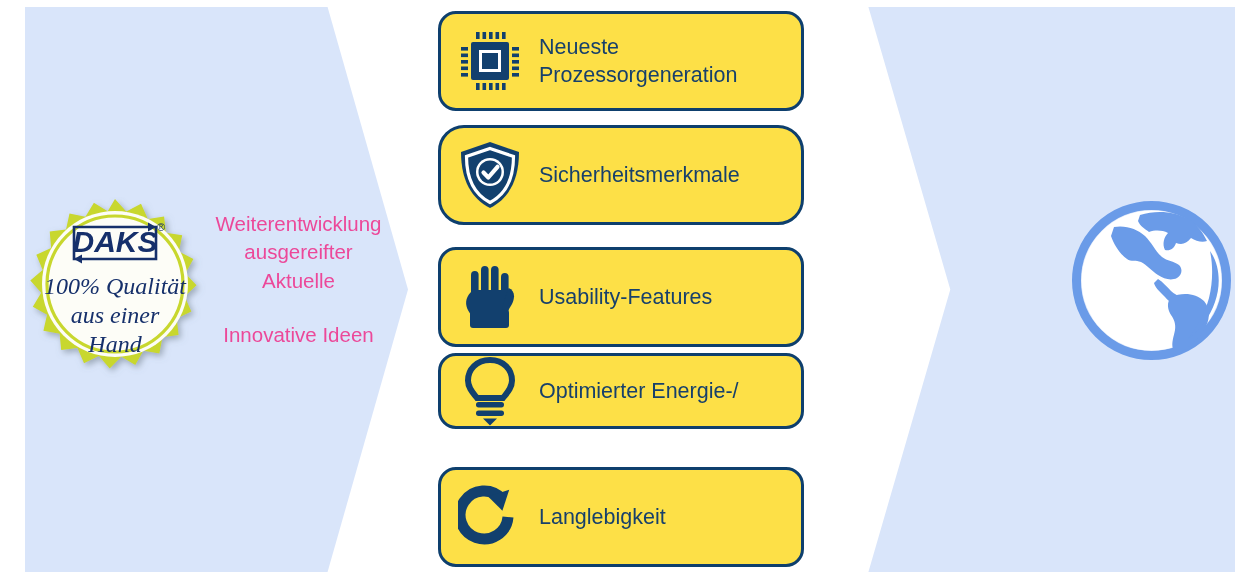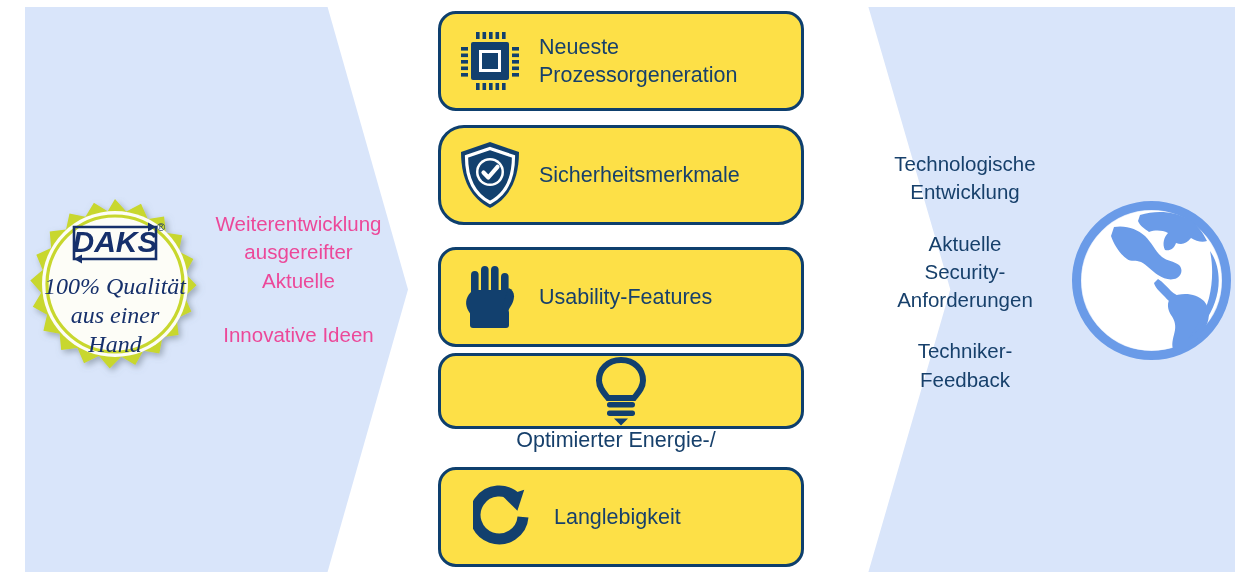--- a/index.html
+++ b/index.html
@@ -112,22 +112,22 @@
     border: 3px solid #0e3f6d;
     border-radius: 18px;
     background: #fde047;
     box-sizing: border-box;
     display: flex;
     align-items: center;
   }
   .card-1 { top: 0px;   height: 100px; }
   .card-2 { top: 114px; height: 100px; border-radius: 26px; }
   .card-3 { top: 228px; height: 100px; margin-top: 8px; }
-  .card-4 { top: 342px; height: 76px; flex-direction: column; }
-  .card-5 { top: 456px; height: 100px; padding-left: 15px; }
+  .card-4 { top: 342px; height: 76px; }
+  .card-5 { top: 456px; height: 100px; }
 
   .card-icon {
     width: 98px;
     min-width: 98px;
     height: 100%;
     display: flex;
     align-items: center;
     justify-content: center;
   }
   .card-icon svg { display: block; }
@@ -305,37 +305,20 @@
       </div>
       <div class="card-label">
         <div>Langlebigkeit</div>
       </div>
     </div>
 
   </div>
 
   <div class="panel-right"></div>
 
-  <div class="right-text">
-    <div>
-      <div>Technologische</div>
-      <div>Entwicklung</div>
-    </div>
-    <div class="para-gap"></div>
-    <div>
-      <div>Aktuelle</div>
-      <div>Security-</div>
-      <div>Anforderungen</div>
-    </div>
-    <div class="para-gap"></div>
-    <div>
-      <div>Techniker-</div>
-      <div>Feedback</div>
-    </div>
-  </div>
 
   <div class="globe-wrap">
     <svg width="163" height="163" viewBox="0 0 163 163" xmlns="http://www.w3.org/2000/svg">
       <circle cx="81.5" cy="81.5" r="75" fill="none" stroke="#6a9be8" stroke-width="9"></circle>
       <circle cx="81.5" cy="81.5" r="70" fill="#ffffff"></circle>
       <g fill="#6a9be8">
 
         <path d="M70 16 C86 11 104 12 118 20 C128 26 133 34 137 42
                  C132 44 126 42 121 39 C116 45 112 46 106 44
                  C104 50 100 52 95 51 C92 45 94 38 98 34

